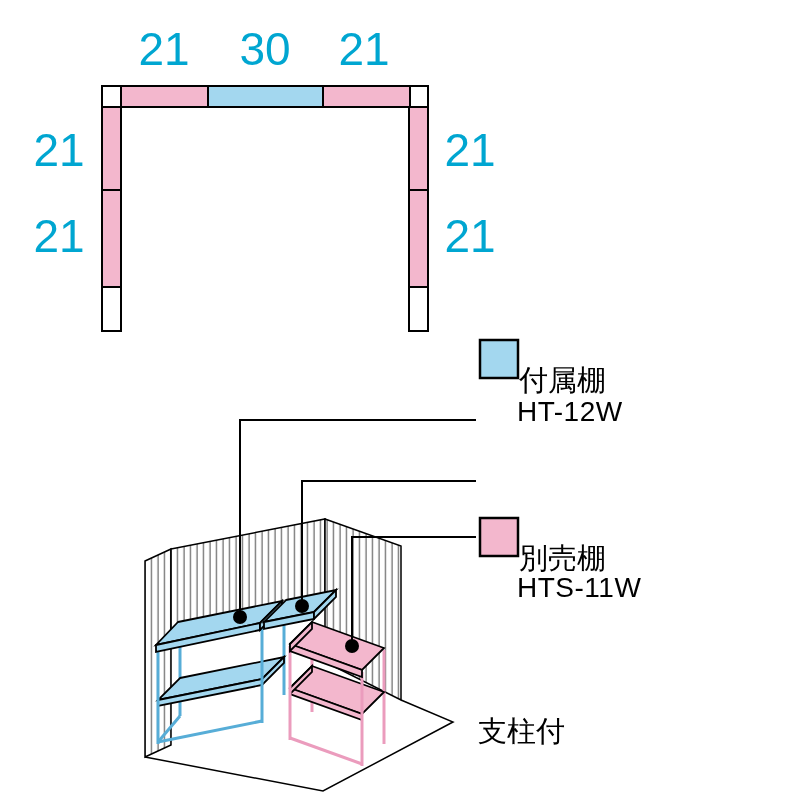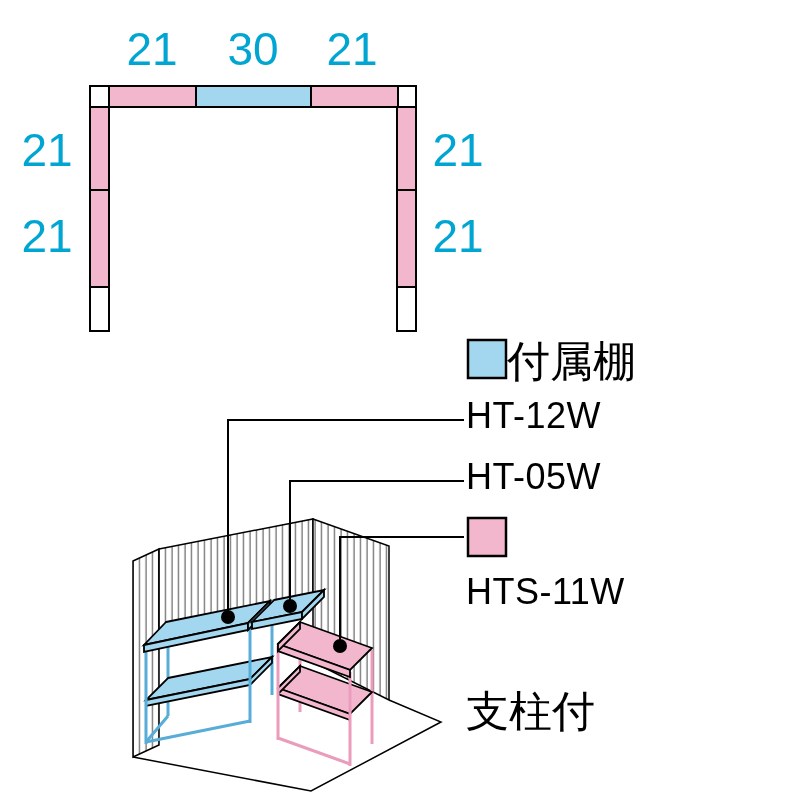--- a/index.html
+++ b/index.html
@@ -1,30 +1,30 @@
 <!DOCTYPE html>
 <html style="--shelf-blue: #a3d7ef; --shelf-pink: #f3b7cd; --dim-text: #00a6d1; --leg-blue: #57add7; --leg-pink: #eb9cbd;"><head>
 <meta charset="utf-8">
 <style>
   * { margin:0; padding:0; box-sizing:border-box; }
   html,body { background:#ffffff; }
   body {
     width:800px; height:800px; position:relative; overflow:hidden;
     font-family:"Liberation Sans","DejaVu Sans",sans-serif;
   }
-  .stage { position:absolute; left:0; top:0; width:687px; height:800px; }
+  .stage { position:absolute; left:12px; top:0; width:687px; height:800px; }
   svg.layer { position:absolute; left:0; top:0; }
   .f-white { fill:#ffffff; }
   .f-blue  { fill:var(--shelf-blue,#a3d7ef); }
   .f-pink  { fill:var(--shelf-pink,#f3b7cd); }
   .leg-blue line { stroke:var(--leg-blue,#57add7); stroke-width:3; }
   .leg-pink line { stroke:var(--leg-pink,#eb9cbd); stroke-width:3; }
   .txt { position:absolute; color:#000; white-space:nowrap; line-height:1.12; }
-  .jp  { font-size:43px; }
-  .model { font-size:36px; letter-spacing:0.5px; }
+  .jp  { font-size:29px;margin-top:27px; }
+  .model { font-size:28px; letter-spacing:0.5px;margin-left:39px; }
   .dim {
     position:absolute; width:84px; text-align:center;
     color:var(--dim-text,#00a6d1); font-size:46px; font-weight:500; line-height:1;
   }
 </style>
 </head>
 <body>
 
 <div class="stage">
 
@@ -131,17 +131,17 @@
   <div class="dim" style="left:110px;top:26px;">21</div>
   <div class="dim" style="left:211px;top:26px;">30</div>
   <div class="dim" style="left:310px;top:26px;">21</div>
   <div class="dim" style="left:5px;top:127px;">21</div>
   <div class="dim" style="left:5px;top:213px;">21</div>
   <div class="dim" style="left:416px;top:127px;">21</div>
   <div class="dim" style="left:416px;top:213px;">21</div>
 
   <div class="txt jp" style="left:507px;top:337px;">付属棚</div>
   <div class="txt model" style="left:466px;top:396px;">HT-12W</div>
-  <div class="txt model" style="left:466px;top:457px;">HT-05W</div>
+  <div class="txt jp" style="left:507px;top:515px;">別売棚</div>
   <div class="txt model" style="left:466px;top:572px;text-align:center;">HTS-11W</div>
   <div class="txt jp" style="left:466px;top:691px;font-family:Liberation Mono, monospace;">支柱付</div>
 
 </div>
 
 </body></html>

